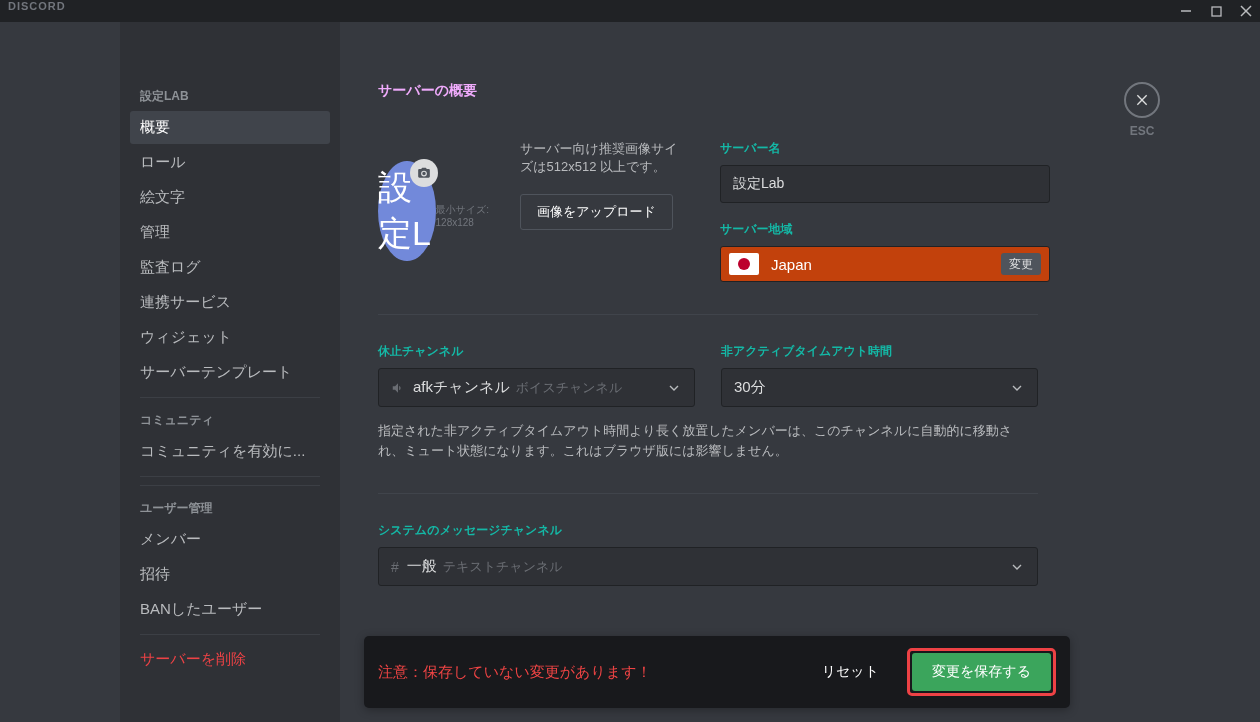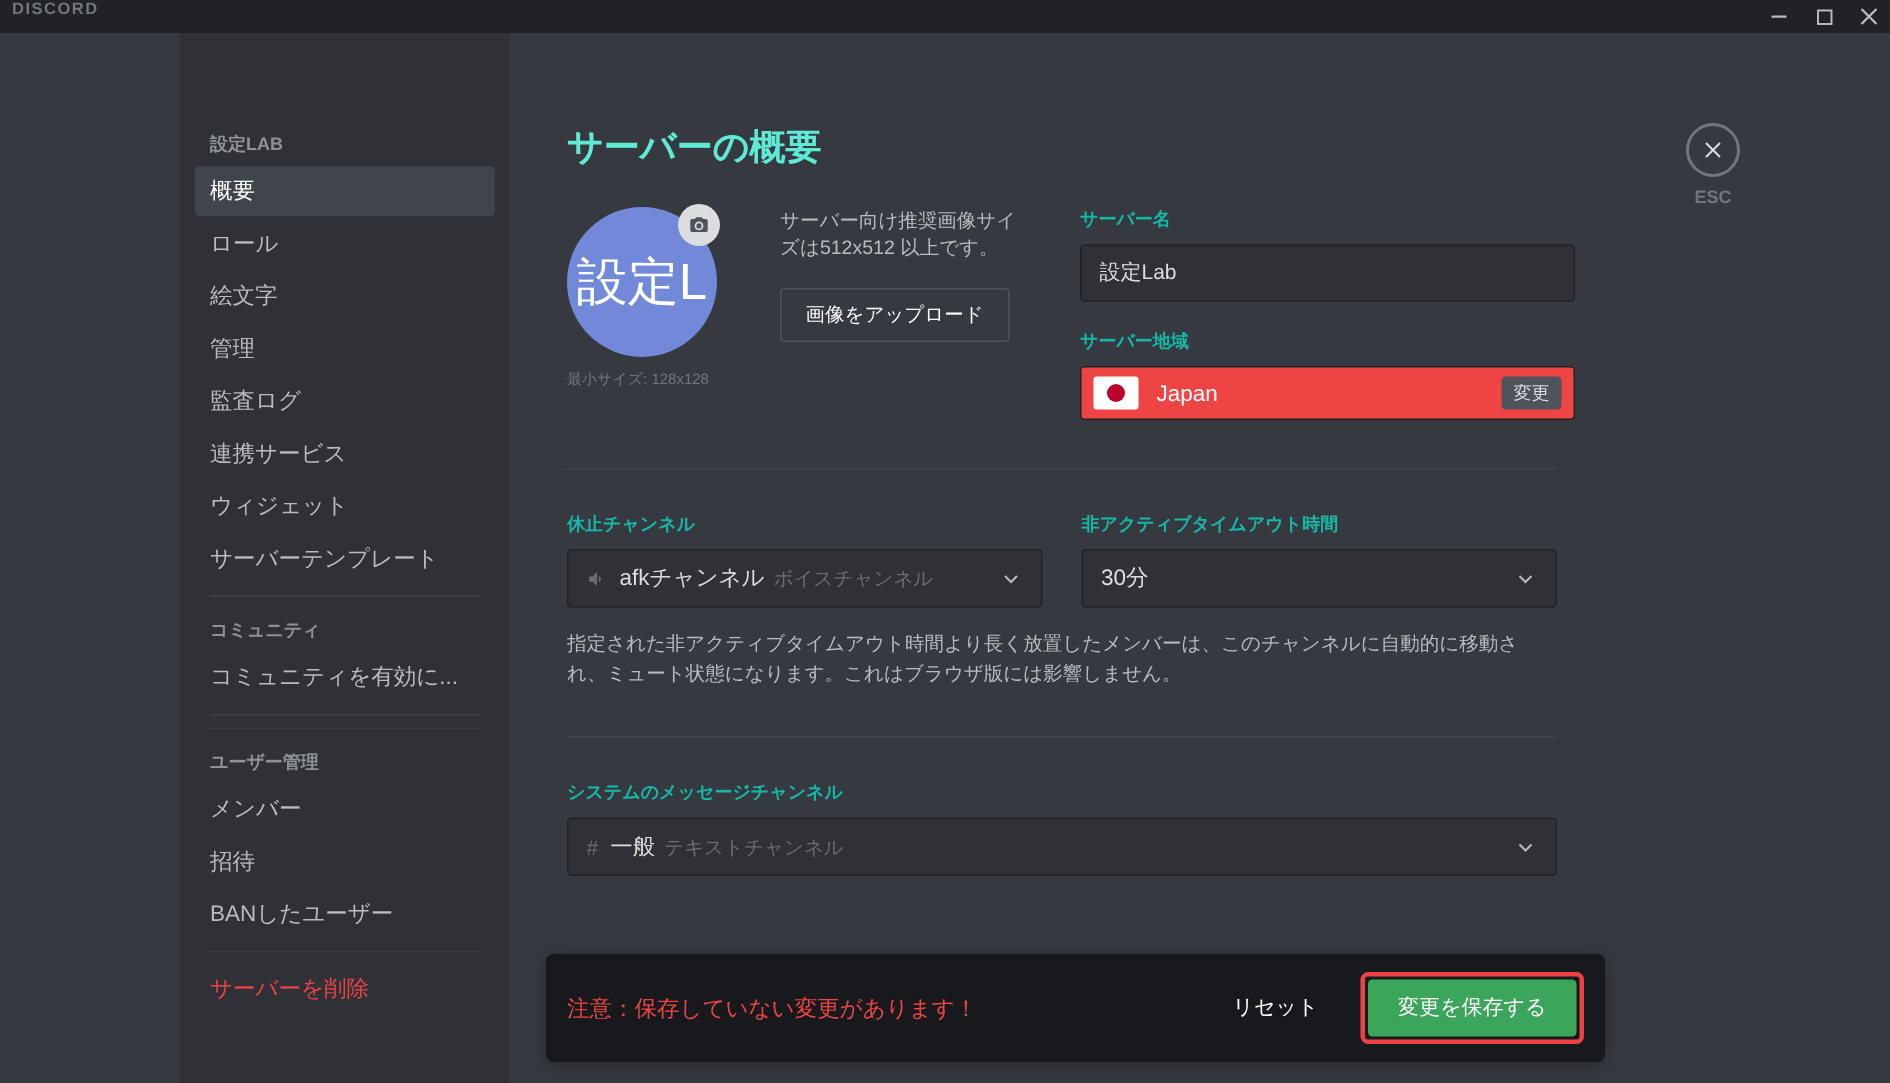--- a/index.html
+++ b/index.html
@@ -79,23 +79,23 @@
 }
 .close-btn {
   width: 36px; height: 36px;
   border: 2px solid #72767d;
   border-radius: 50%;
   display: flex; align-items: center; justify-content: center;
   color: #dcddde;
   cursor: pointer;
 }
 .close-label { color: #72767d; font-size: 12px; font-weight: 600; }
-h2.page-title { color: #5eead4; font-size: 24px; font-weight: 600; margin-bottom: 24px; }
+h2.page-title { color: #f0abfc; font-size: 14px; font-weight: 600; margin-bottom: 40px; }
 .overview-row { display: flex; gap: 30px; margin-bottom: 24px; }
-.avatar-col { width: 112px; display: flex; flex-direction: column; }
+.avatar-col { width: 112px; display: flex; flex-direction: row; align-items: center; }
 .server-avatar {
   width: 100px; height: 100px; border-radius: 50%;
   background: #7289da;
   display: flex; align-items: center; justify-content: center;
   color: #fff; font-size: 34px; font-weight: 500;
   position: relative;
   overflow: visible;
 }
 .avatar-upload-badge {
   position: absolute; top: -2px; right: -2px;
@@ -113,21 +113,21 @@
 .field-label {
   color: #14b8a6; font-size: 12px; font-weight: 700;
   margin-bottom: 8px;
 }
 .text-input {
   width: 100%; background: #2f3136; border: 1px solid #202225;
   border-radius: 3px; padding: 10px 12px; color: #dcddde; font-size: 14px;
 }
 .region-row {
   display: flex; align-items: center;
-  background: #ef4444; border: 1px solid #202225; border-radius: 3px;
+  background: #c2410c; border: 1px solid #202225; border-radius: 3px;
   padding: 6px 8px; margin-top: 8px;
 }
 .flag {
   width: 30px; height: 22px; background: #fff; border-radius: 2px;
   display: flex; align-items: center; justify-content: center; margin-right: 12px;
 }
 .flag-dot { width: 12px; height: 12px; border-radius: 50%; background: #bc002d; }
 .region-name { color: #fff; font-size: 15px; flex: 1; }
 .change-btn {
   background: #4f545c; color: #dcddde; font-size: 12px;

